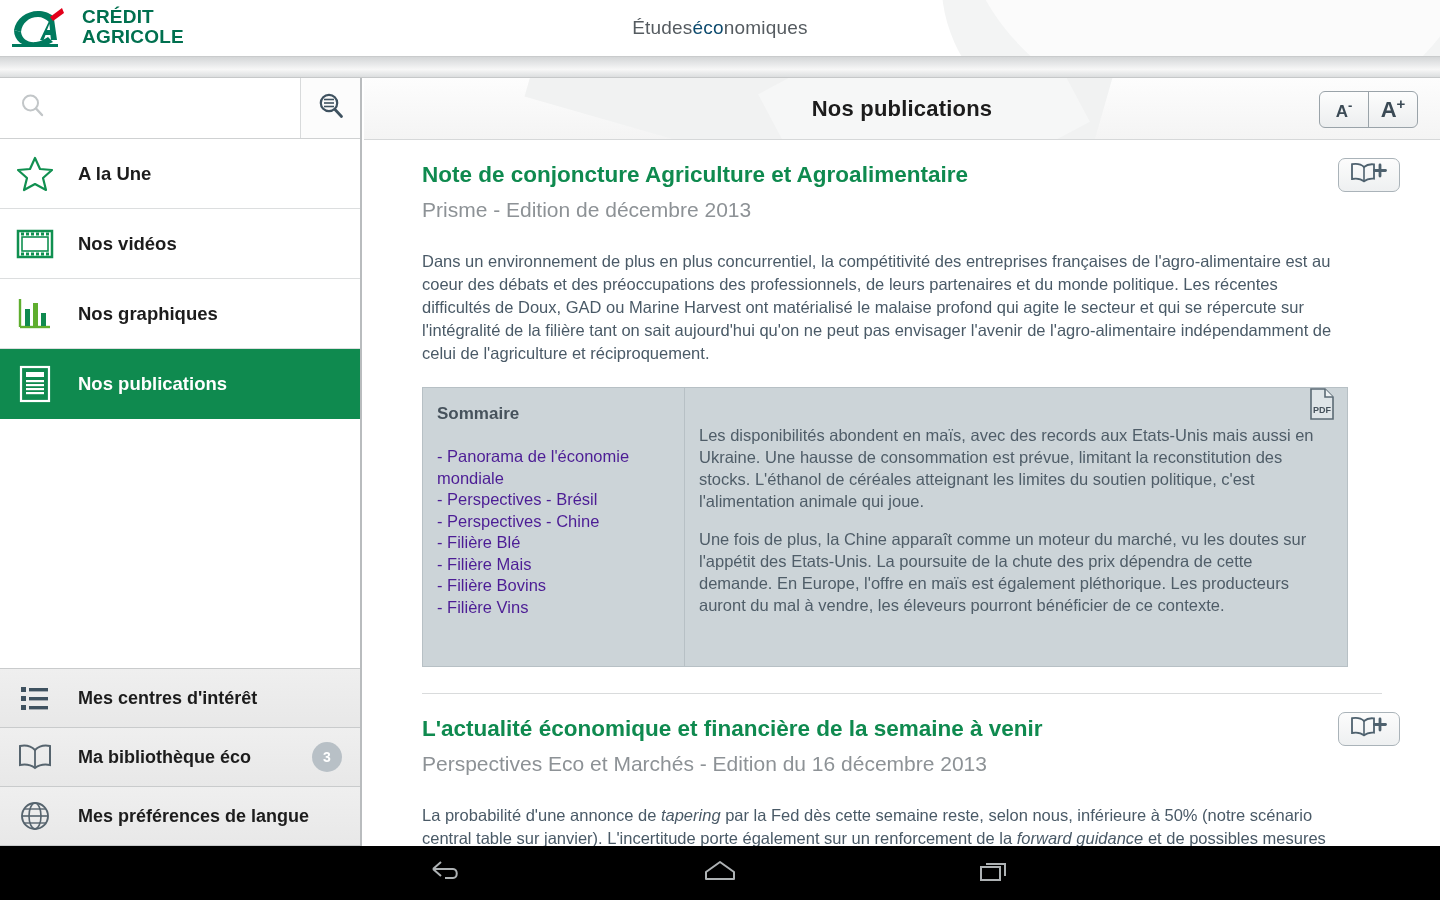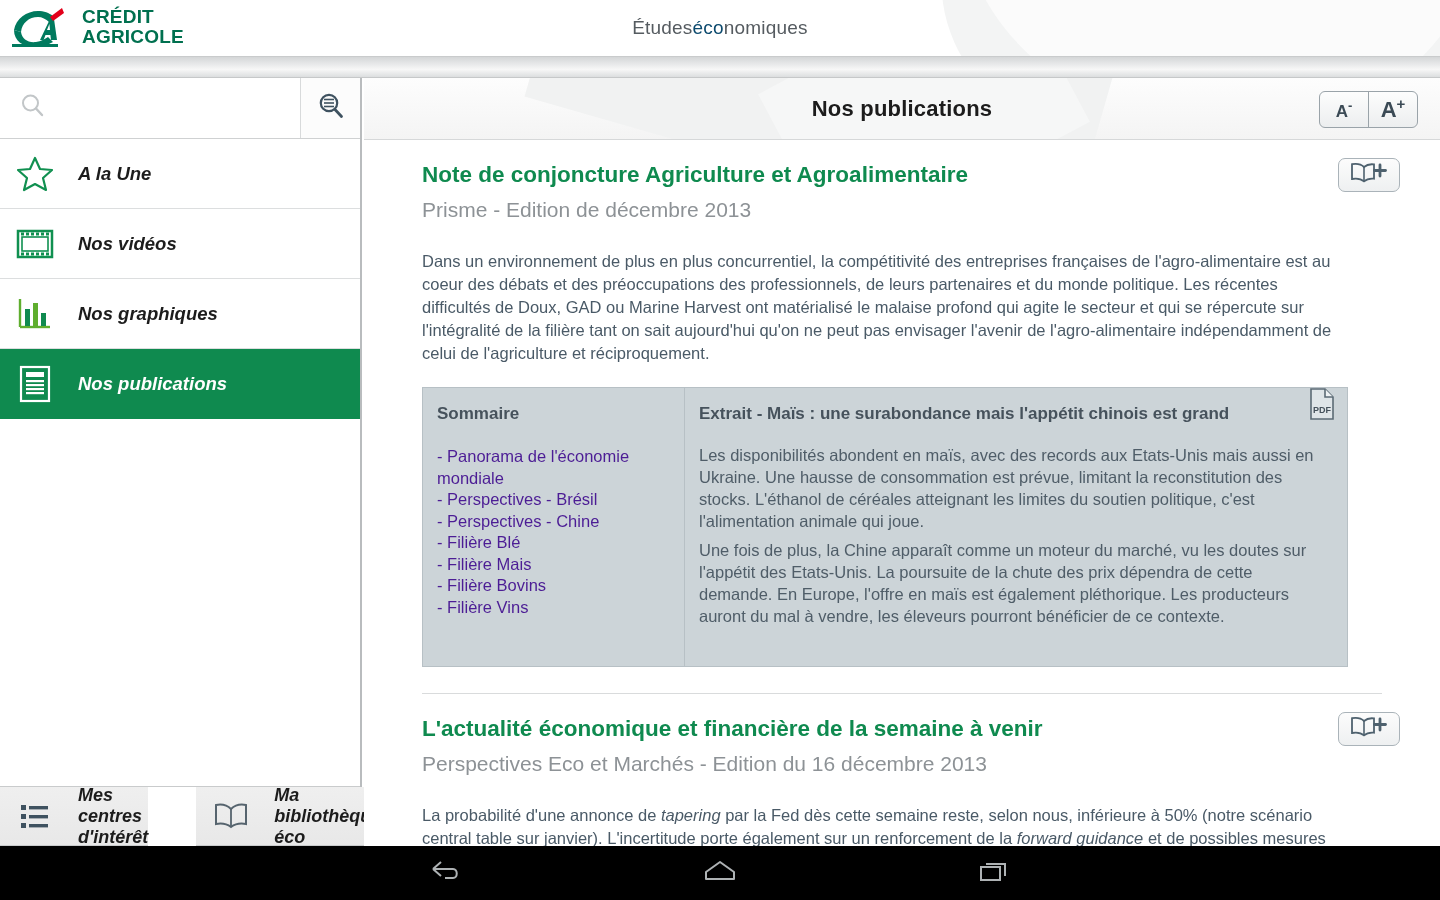--- a/index.html
+++ b/index.html
@@ -82,27 +82,27 @@
 
   .nav-list { display:flex; flex-direction:column; }
   .nav-item {
     height:70px; display:flex; align-items:center; gap:22px;
     padding-left:14px;
     border-bottom:1px solid #dcdedf;
     background:#ffffff;
     cursor:pointer;
   }
   .nav-item .ic { width:42px; height:42px; display:flex; align-items:center; justify-content:center; flex:0 0 42px; }
-  .nav-item .lbl { font-size:18.5px; color:#1c1c1c; font-weight:bold;font-style:italic; }
+  .nav-item .lbl { font-size:18.5px; color:#1c1c1c; font-weight:bold; }
   .nav-item.active { background:#0f8a4f; border-bottom:1px solid #0f8a4f; }
   .nav-item.active .lbl { color:#fff; }
 
   .nav-spacer { flex:1; background:#ffffff; border-bottom:1px solid #c9cbcc; }
 
-  .nav-bottom { display:flex; flex-direction:row;gap:48px; }
+  .nav-bottom { display:flex; flex-direction:column; }
   .nav-item.sec {
     background: linear-gradient(to bottom,#efefef 0%, #e8e8e8 100%);
     border-bottom:1px solid #c9cbcc;
     height:59px;
   }
   .nav-item.sec .lbl { font-size:18px; }
   .badge {
     margin-left:auto; margin-right:18px;
     width:30px; height:30px; border-radius:50%;
     background:#b8c0c6; color:#fff; font-size:14px; font-weight:bold;
@@ -169,21 +169,21 @@
     margin:22px 0 0 0; display:flex; border:1px solid #b7c0c5;
     background:#ccd4d8; min-height:280px;
   }
   .panel-left {
     width:262px; padding:16px 18px 18px 14px; border-right:1px solid #b7c0c5;
   }
   .panel-right { flex:1; padding:16px 18px 18px 14px; position:relative; }
   .panel-h { font-size:17px; font-weight:bold; color:#46525c; }
   .panel-list { margin-top:22px; font-size:16.5px; line-height:21.5px; color:#4c1d95; }
   .panel-p { margin-top:20px; font-size:16.5px; line-height:22px; color:#4f5d68; }
-  .panel-p + .panel-p { margin-top:7px; }
+  .panel-p + .panel-p { margin-top:16px; }
   .pdf-btn { position:absolute; right:12px; top:0; cursor:pointer; }
 
   .art-divider { margin:26px 58px 0 58px; border-top:1px solid #d9dbdc; }
 
   
   .androidnav {
     position:absolute; left:0; top:846px; width:1440px; height:54px; background:#000;
     display:flex; align-items:center; justify-content:center; gap:216px;
   }
   .androidnav .navbtn { width:58px; height:40px; display:flex; align-items:center; justify-content:center; cursor:pointer; }
@@ -406,21 +406,20 @@
           <div class="panel-right">
             <div class="pdf-btn">
               <span>
                 <svg width="26" height="32" viewBox="0 0 26 32">
                   <path d="M2 1 L16 1 L24 9 L24 31 L2 31 Z" fill="#dfe5e8" stroke="#5c6b75" stroke-width="1.6"></path>
                   <path d="M16 1 L16 9 L24 9" fill="#eef2f4" stroke="#5c6b75" stroke-width="1.6"></path>
                   <text x="13" y="25" font-family="Liberation Sans, sans-serif" font-size="9" font-weight="bold" fill="#46525c" text-anchor="middle">PDF</text>
                 </svg>
               </span>
             </div>
-            <div class="panel-h">Extrait - Maïs : une surabondance mais l'appétit chinois est grand</div>
             <div class="panel-p">Les disponibilités abondent en maïs, avec des records aux Etats-Unis mais aussi en Ukraine. Une hausse de consommation est prévue, limitant la reconstitution des stocks. L'éthanol de céréales atteignant les limites du soutien politique, c'est l'alimentation animale qui joue.</div>
             <div class="panel-p">Une fois de plus, la Chine apparaît comme un moteur du marché, vu les doutes sur l'appétit des Etats-Unis. La poursuite de la chute des prix dépendra de cette demande. En Europe, l'offre en maïs est également pléthorique. Les producteurs auront du mal à vendre, les éleveurs pourront bénéficier de ce contexte.</div>
           </div>
         </div>
       </div>
 
       <div class="art-divider"></div>
 
       <div class="article">
         <div class="bookmark-btn">

